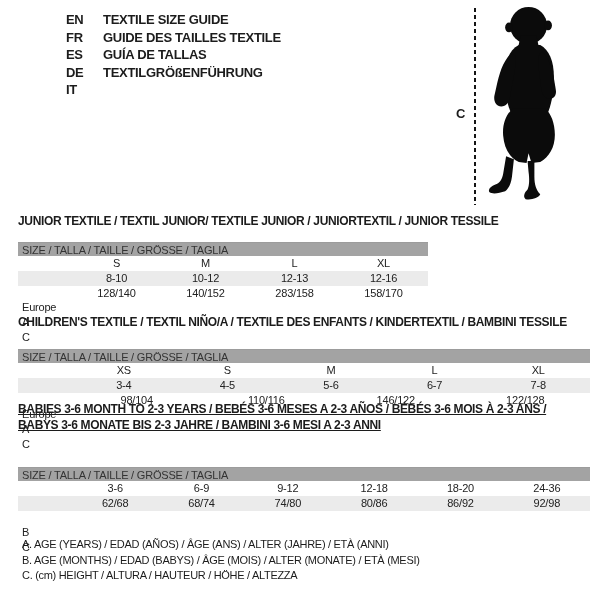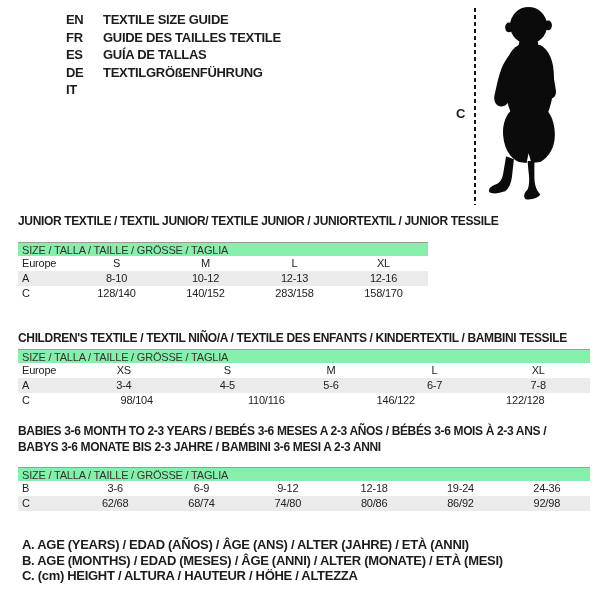--- a/index.html
+++ b/index.html
@@ -15,30 +15,30 @@
   .height-line{position:absolute;left:474px;top:8px;width:2px;height:197px;
     background:repeating-linear-gradient(to bottom,#141414 0 4px,transparent 4px 7px);}
   .height-label{position:absolute;left:456px;top:106px;font-size:13px;font-weight:700;}
   .baby{position:absolute;left:481px;top:5px;}
 
   
   .tbl-title{position:absolute;left:18px;width:566px;font-size:12px;font-weight:700;
     letter-spacing:-0.35px;line-height:15.5px;white-space:nowrap;}
   .tbl-title.wrap{white-space:normal;}
   .tbl{position:absolute;left:18px;}
-  .bar{box-sizing:border-box;height:14px;line-height:12px;padding:1px 0 0 4px;background:#86efac;
+  .bar{box-sizing:border-box;height:14px;line-height:12px;padding:1px 0 0 4px;background:#a3a3a3;
     border-top:1px solid #9c9c9c;font-size:11px;color:#333;letter-spacing:-0.2px;}
   .trow{display:flex;height:15px;line-height:15px;font-size:11px;letter-spacing:-0.2px;color:#222;}
   .trow.shaded{background:#ebebeb;}
-  .lbl{flex:0 0 50px;padding-left:4px;}
+  .lbl{flex:0 0 50px;padding-left:4px;margin-top:44px;}
   .cell{flex:1;text-align:center;}
 
   
   .footnotes{position:absolute;left:22px;top:537px;}
-  .fn{font-size:13px;font-weight:700;letter-spacing:-0.3px;line-height:15.5px;white-space:nowrap;}
+  .fn{font-size:11px;font-weight:400;letter-spacing:-0.3px;line-height:15.5px;white-space:nowrap;}
 </style>
 </head>
 <body>
 
 <div class="page">
 
   <div class="lang-list">
     <div class="lang-row">
       <span class="lang-code">EN</span>
       <span>TEXTILE SIZE GUIDE</span>
@@ -96,21 +96,21 @@
     </div>
     <div class="trow">
       <span class="lbl">C</span>
       <span class="cell">128/140</span>
       <span class="cell">140/152</span>
       <span class="cell">283/158</span>
       <span class="cell">158/170</span>
     </div>
   </div>
 
-  <div class="tbl-title" style="top:331px;">CHILDREN'S TEXTILE / TEXTIL NIÑO/A / TEXTILE DES ENFANTS / KINDERTEXTIL / BAMBINI TESSILE</div>
+  <div class="tbl-title" style="top:315px;">CHILDREN'S TEXTILE / TEXTIL NIÑO/A / TEXTILE DES ENFANTS / KINDERTEXTIL / BAMBINI TESSILE</div>
   <div class="tbl" style="top:349px;width:572px;">
     <div class="bar">SIZE / TALLA / TAILLE / GRÖSSE / TAGLIA</div>
     <div class="trow">
       <span class="lbl">Europe</span>
       <span class="cell">XS</span>
       <span class="cell">S</span>
       <span class="cell">M</span>
       <span class="cell">L</span>
       <span class="cell">XL</span>
     </div>
@@ -124,45 +124,45 @@
     </div>
     <div class="trow">
       <span class="lbl">C</span>
       <span class="cell">98/104</span>
       <span class="cell">110/116</span>
       <span class="cell">146/122</span>
       <span class="cell">122/128</span>
     </div>
   </div>
 
-  <div class="tbl-title wrap" style="top:424px;">
+  <div class="tbl-title wrap" style="top:402px;text-decoration:underline;">
     <div>BABIES 3-6 MONTH TO 2-3 YEARS / BEBÉS 3-6 MESES A 2-3 AÑOS / BÉBÉS 3-6 MOIS À 2-3 ANS /</div>
     <div>BABYS 3-6 MONATE BIS 2-3 JAHRE / BAMBINI 3-6 MESI A 2-3 ANNI</div>
   </div>
   <div class="tbl" style="top:467px;width:572px;">
     <div class="bar">SIZE / TALLA / TAILLE / GRÖSSE / TAGLIA</div>
     <div class="trow">
       <span class="lbl">B</span>
       <span class="cell">3-6</span>
       <span class="cell">6-9</span>
       <span class="cell">9-12</span>
       <span class="cell">12-18</span>
-      <span class="cell">19-24</span>
+      <span class="cell">18-20</span>
       <span class="cell">24-36</span>
     </div>
     <div class="trow shaded">
       <span class="lbl">C</span>
       <span class="cell">62/68</span>
       <span class="cell">68/74</span>
       <span class="cell">74/80</span>
       <span class="cell">80/86</span>
       <span class="cell">86/92</span>
       <span class="cell">92/98</span>
     </div>
   </div>
 
   <div class="footnotes">
     <div class="fn">A. AGE (YEARS) / EDAD (AÑOS) / ÂGE (ANS) / ALTER (JAHRE) / ETÀ (ANNI)</div>
-    <div class="fn">B. AGE (MONTHS) / EDAD (MESES) / ÂGE (ANNI) / ALTER (MONATE) / ETÀ (MESI)</div>
+    <div class="fn">B. AGE (MONTHS) / EDAD (BABYS) / ÂGE (MOIS) / ALTER (MONATE) / ETÀ (MESI)</div>
     <div class="fn">C. (cm) HEIGHT / ALTURA / HAUTEUR / HÖHE / ALTEZZA</div>
   </div>
 
 </div>
 
 </body></html>

